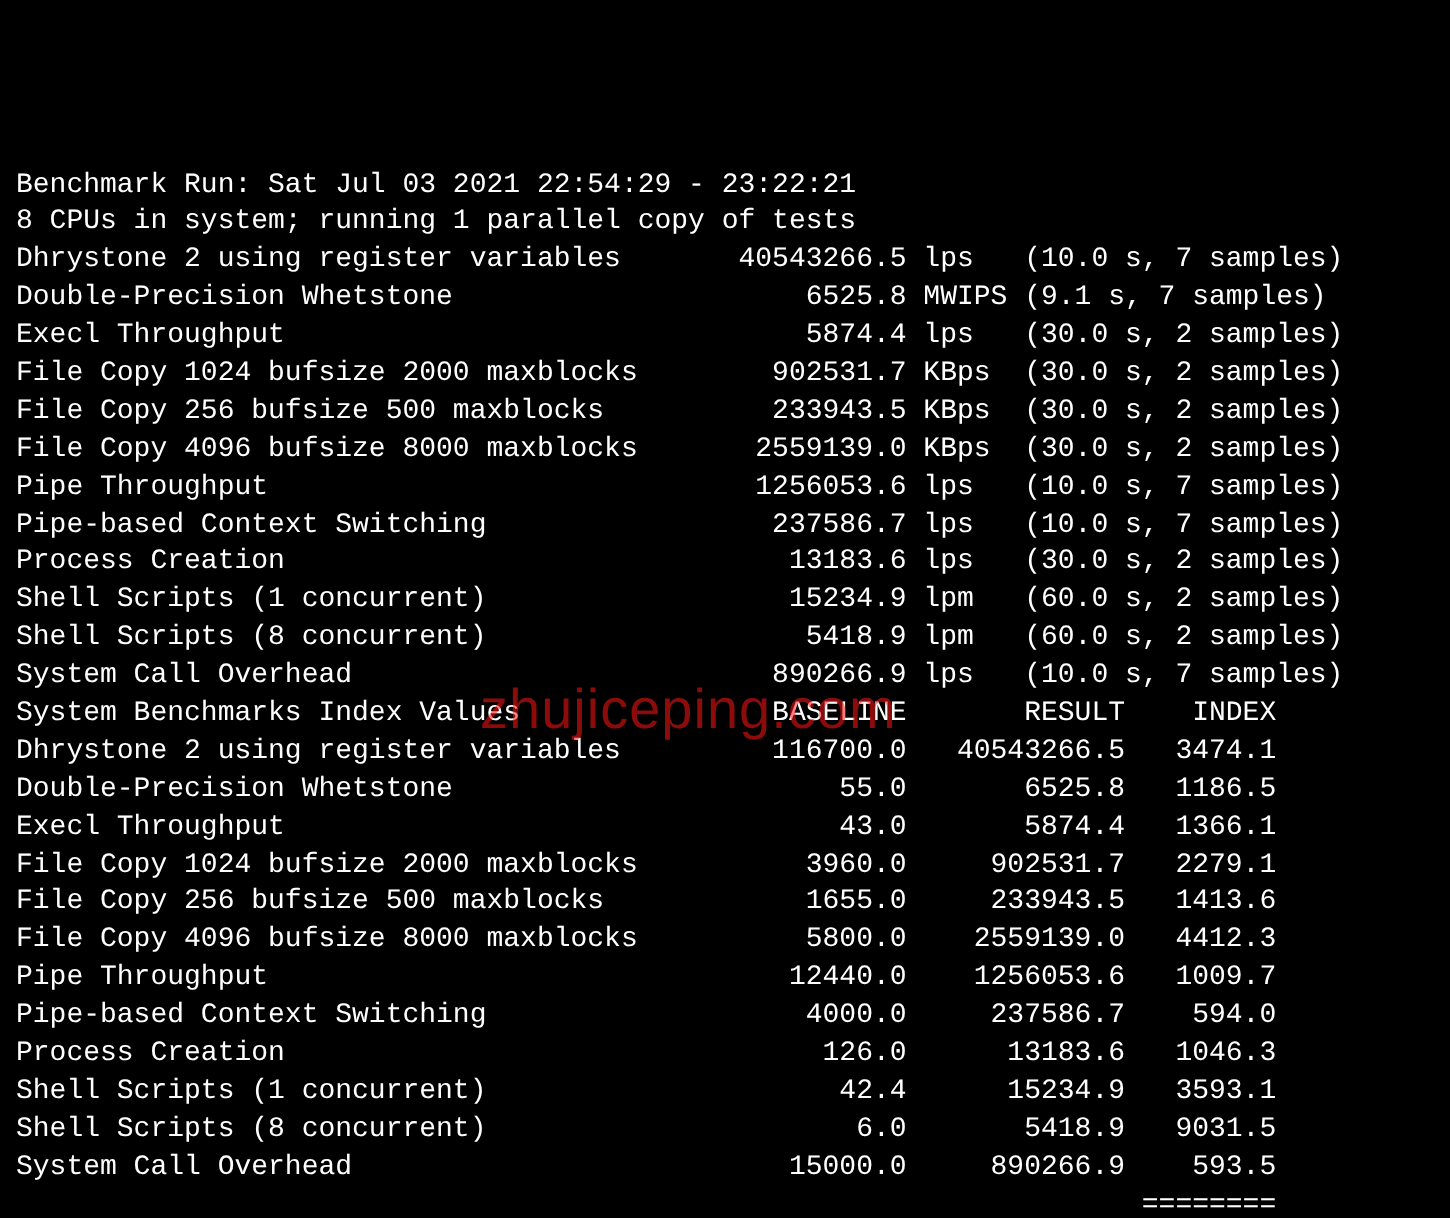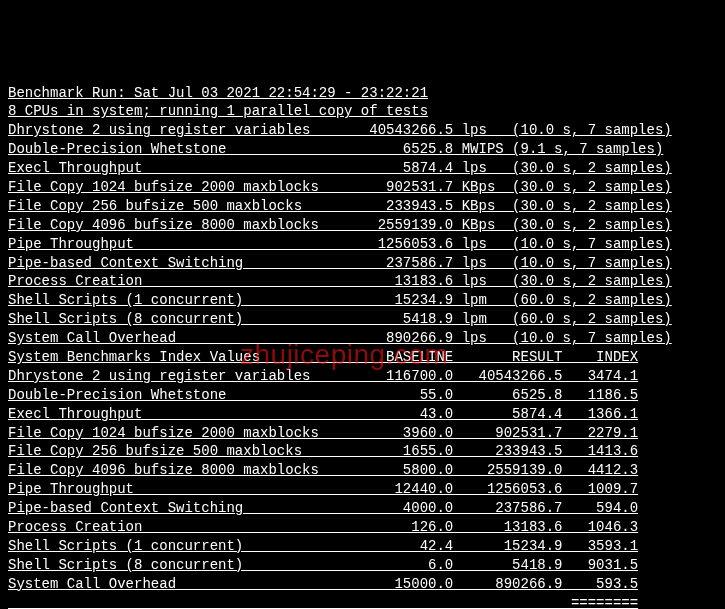--- a/index.html
+++ b/index.html
@@ -10,21 +10,21 @@
     margin: 0;
     padding: 8px;
     white-space: pre;
     line-height: 1.35;
     width: 725px;
     height: 609px;
     box-sizing: border-box;
     position: relative;
     overflow: hidden;
   }
-  .line { display: block; text-decoration: underline; }
+  .line { display: block; }
   .watermark {
     position: absolute;
     top: 336px;
     left: 240px;
     color: rgba(255, 20, 20, 0.55);
     font-family: Arial, sans-serif;
     font-size: 28px;
     font-weight: normal;
     pointer-events: none;
     letter-spacing: 0.5px;

